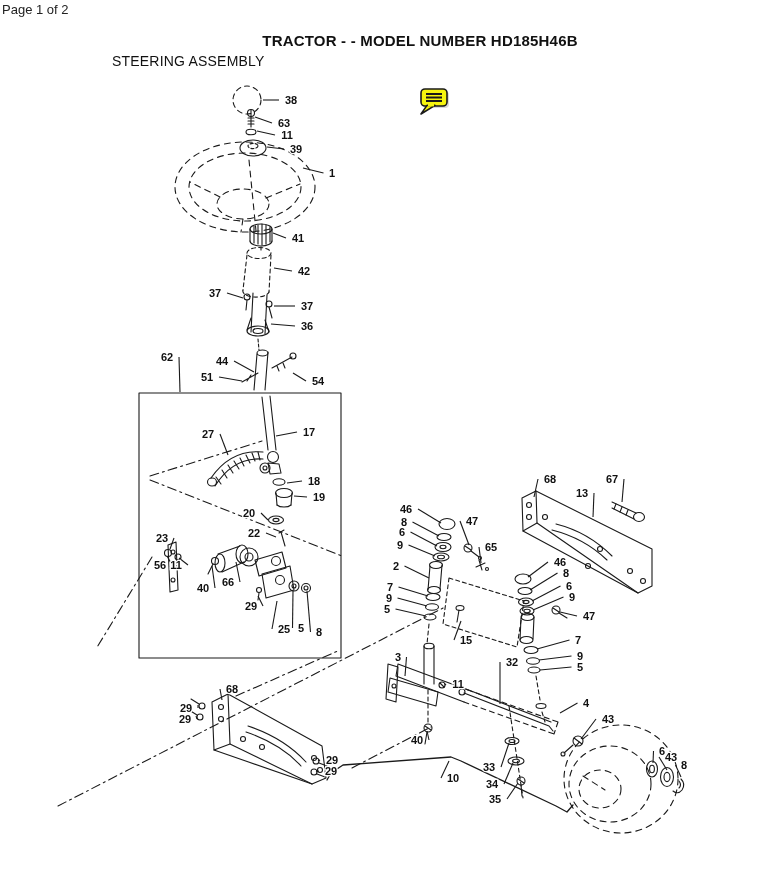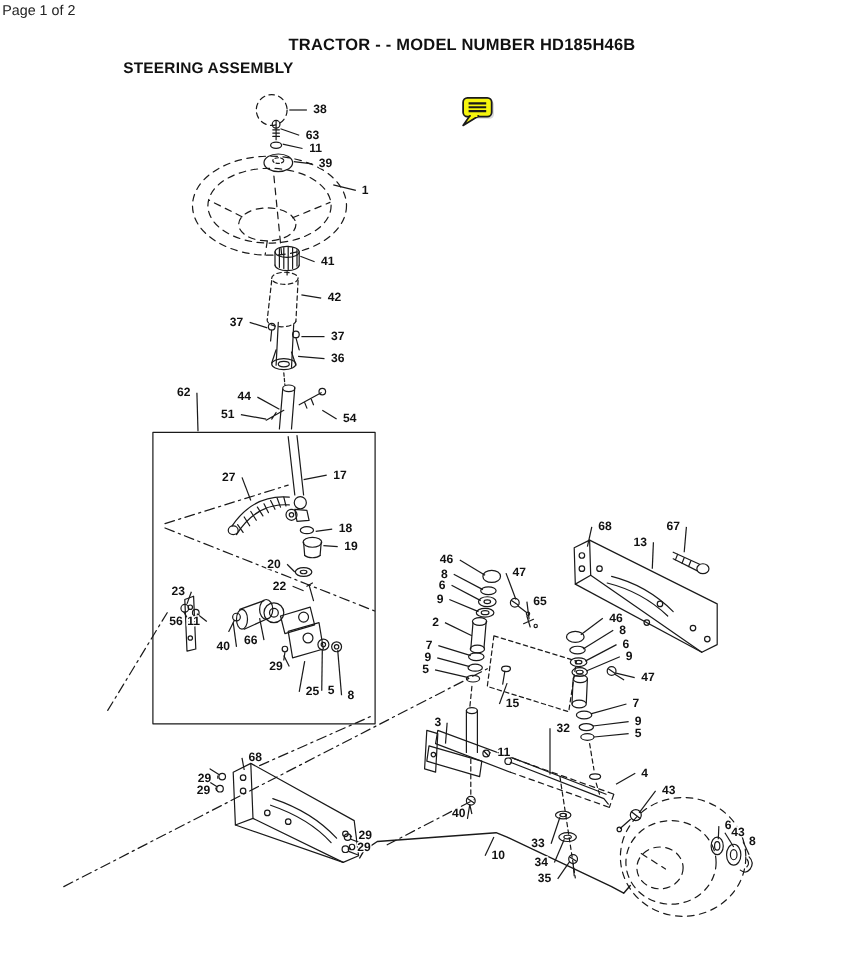--- a/index.html
+++ b/index.html
@@ -1,21 +1,21 @@
 <!DOCTYPE html>
 <html><head>
 <meta charset="utf-8">
 <style>
   html,body{margin:0;padding:0;background:#fff;}
   .page{position:relative;width:764px;height:882px;background:#ffffff;overflow:hidden;
         font-family:"Liberation Sans",sans-serif;color:#111;}
   .page-indicator{position:absolute;left:2px;top:2px;font-size:13px;color:#222;}
   .title{position:absolute;left:0;top:32px;width:100%;text-align:center;
          transform:translateX(38px);font-weight:bold;font-size:15px;letter-spacing:.2px;}
-  .subtitle{position:absolute;left:112px;top:53px;font-weight:bold;font-size:14px;letter-spacing:.2px;}
+  .subtitle{position:absolute;left:112px;top:53px;font-weight:normal;font-size:14px;letter-spacing:.2px;}
   .note{position:absolute;left:416px;top:86px;cursor:pointer;}
   .diagram{position:absolute;left:0;top:0;}
   .art{stroke:#1a1a1a;fill:none;stroke-width:1.1;stroke-linecap:round;stroke-linejoin:round;}
   .co-text{font:bold 11px "Liberation Sans",sans-serif;fill:#111;
            paint-order:stroke;stroke:#ffffff;stroke-width:2.5px;}
   .co-line{stroke:#1a1a1a;stroke-width:1.1;}
 </style>
 </head>
 <body>
 

